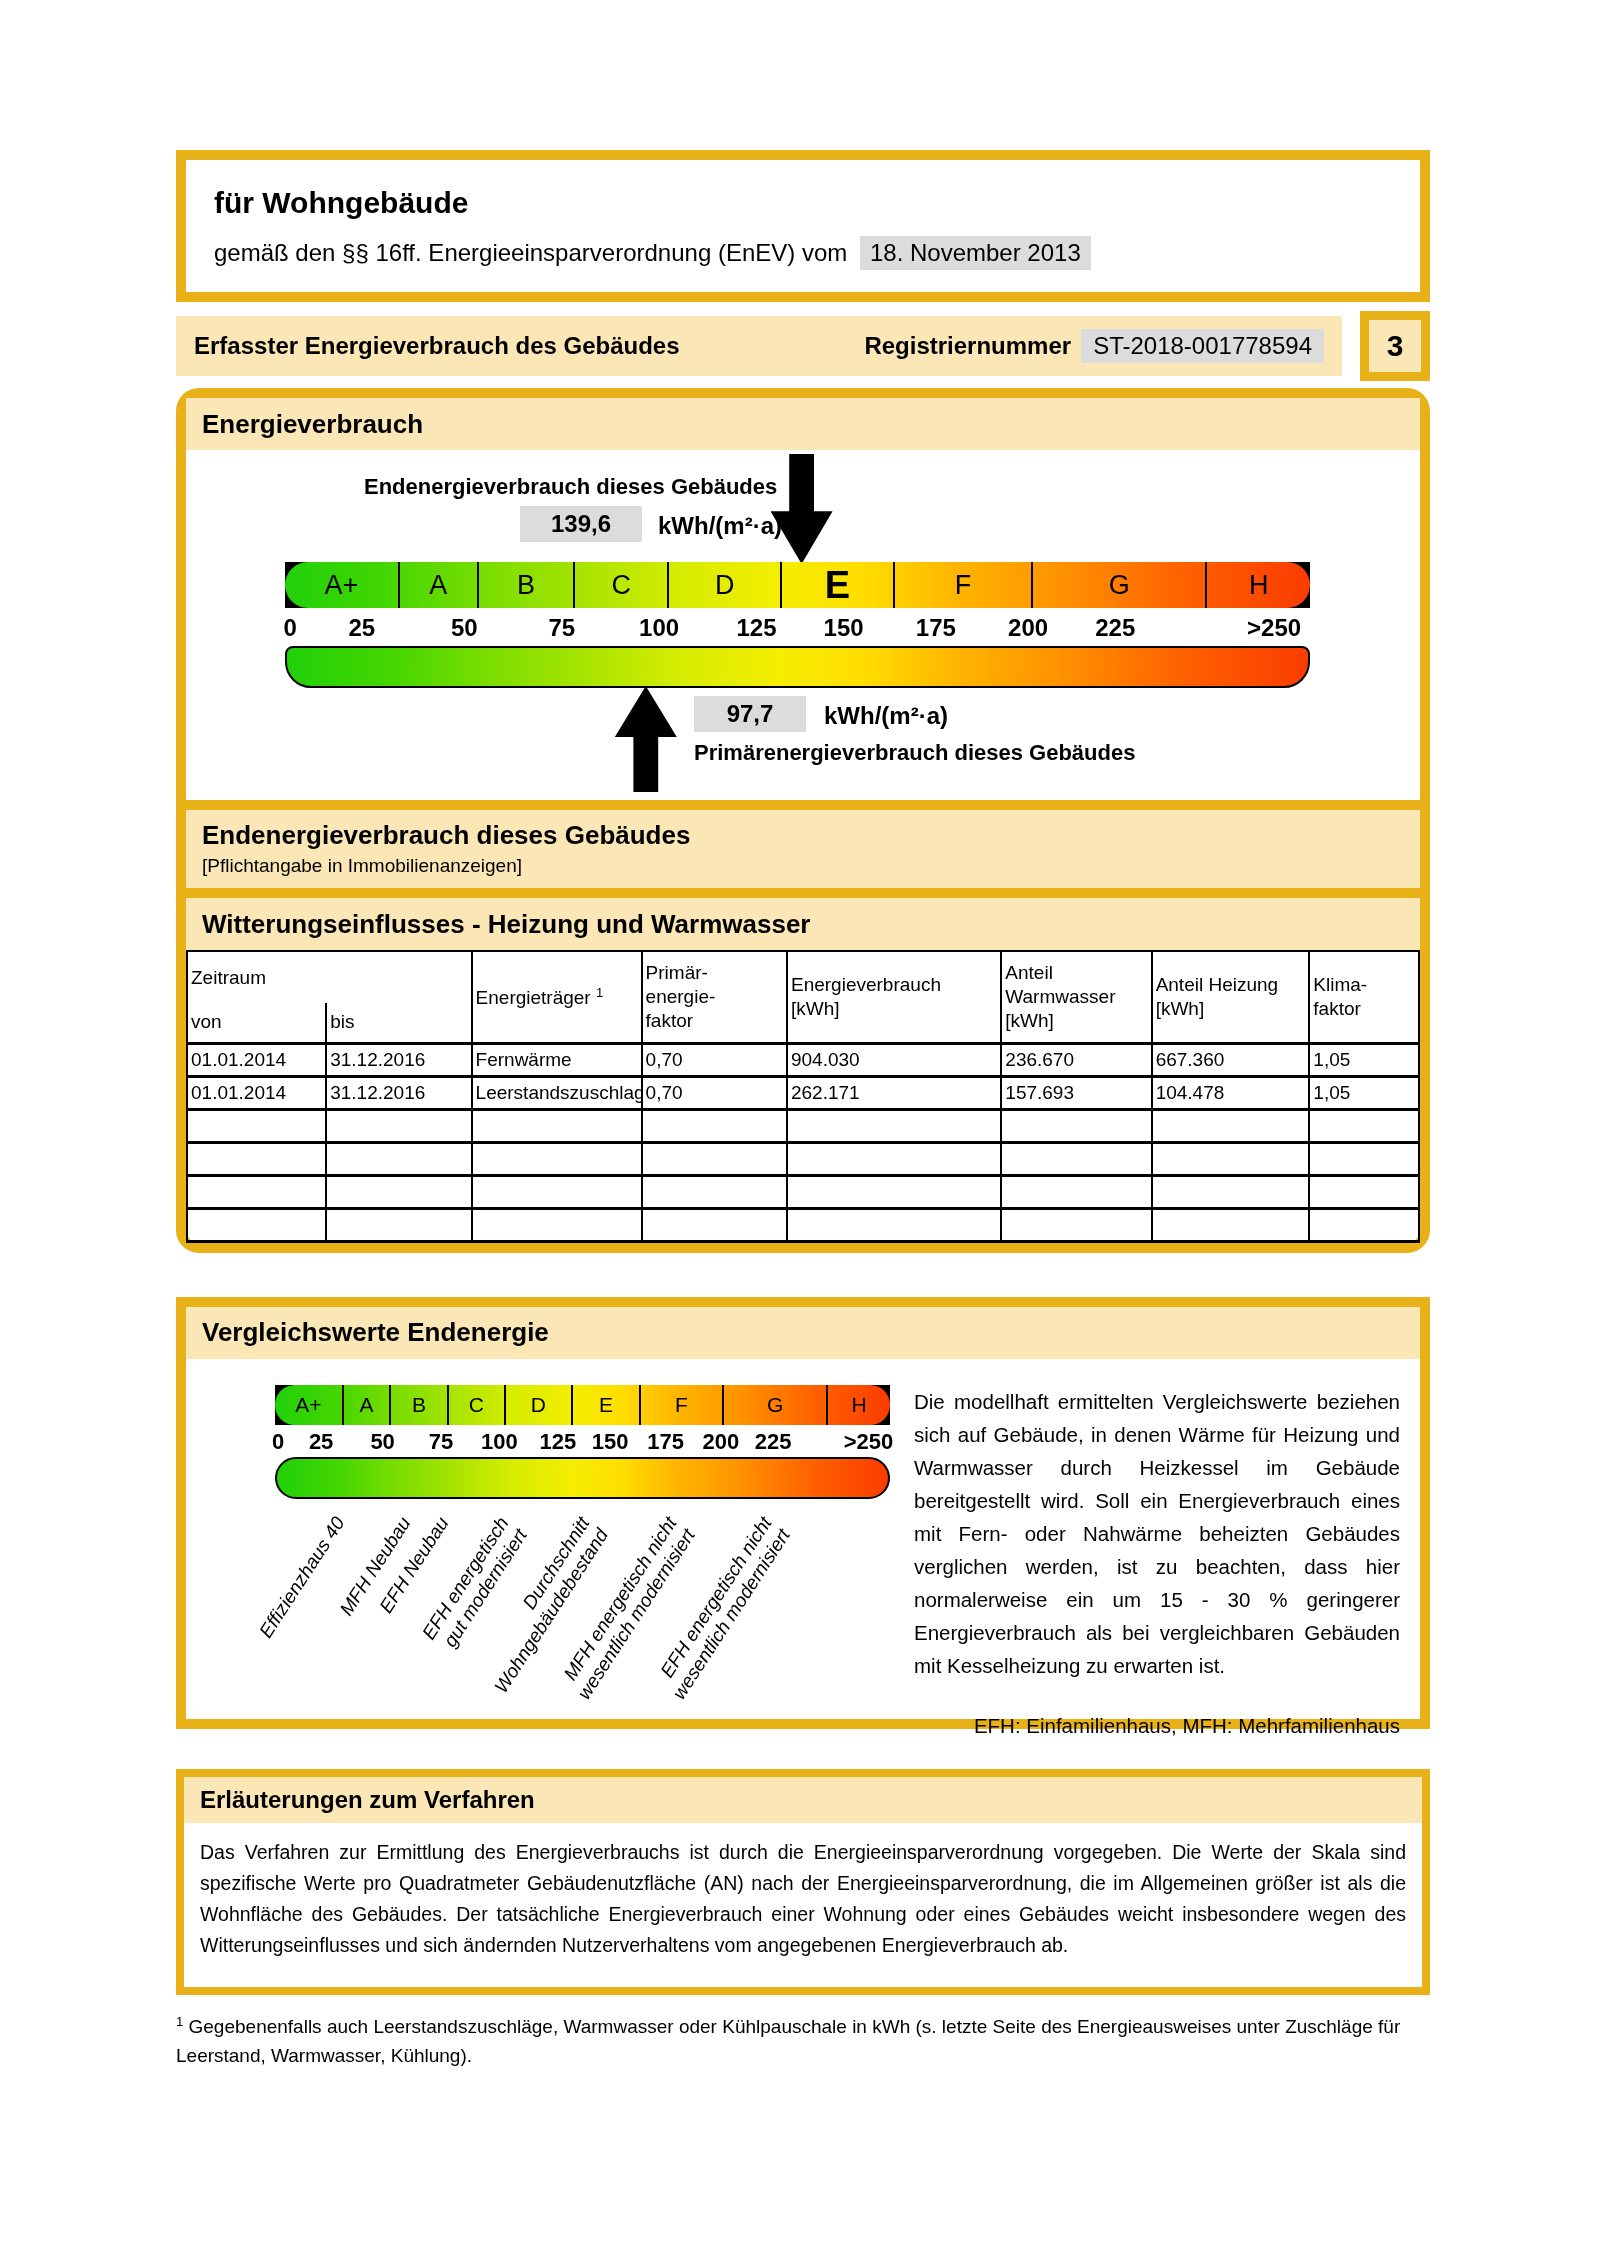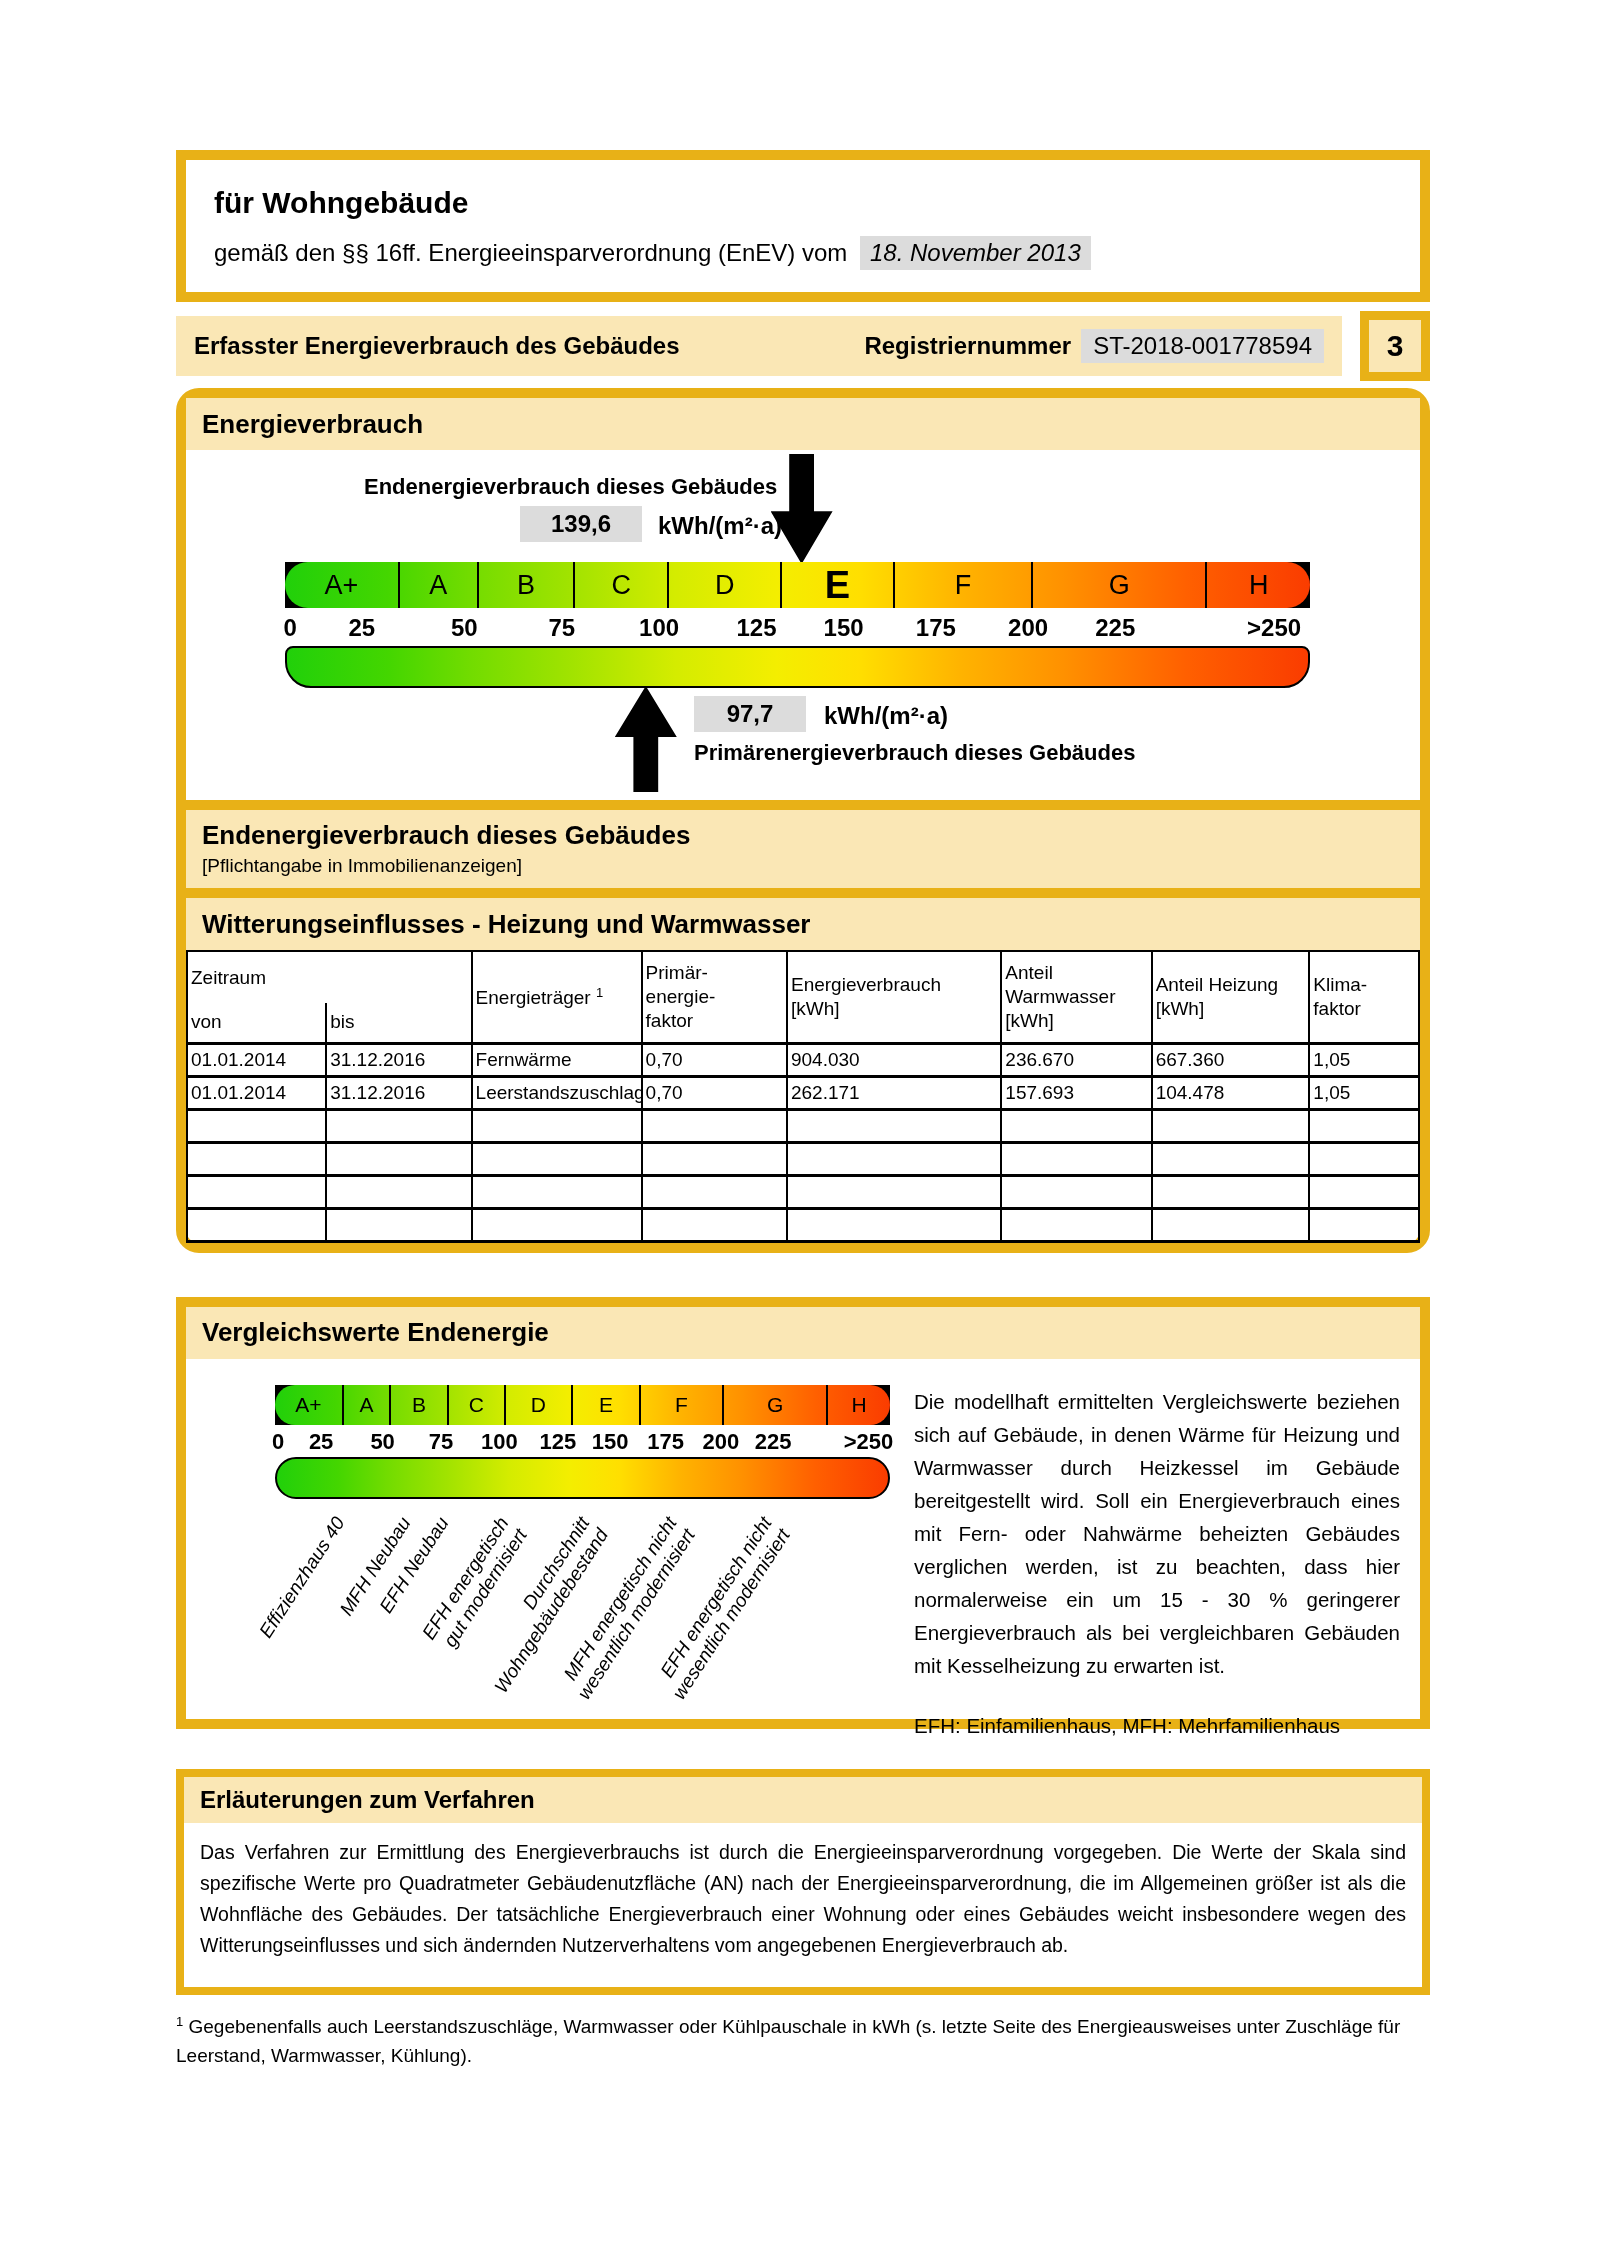--- a/index.html
+++ b/index.html
@@ -11,21 +11,21 @@
   html,body{background:#fff;}
   body{font-family:"Liberation Sans",sans-serif;color:#000;}
   .page{width:1600px;height:2264px;background:#fff;padding:150px 170px 0 176px;position:relative;overflow:hidden;}
 
   
   .header-box{border:10px solid var(--gold);background:#fff;padding:26px 28px 22px 28px;}
   .title-row{display:flex;align-items:baseline;gap:48px;}
   .main-title{font-size:64px;font-weight:bold;letter-spacing:1px;line-height:70px;}
   .for-title{font-size:30px;font-weight:bold;}
   .law-line{margin-top:16px;font-size:24px;}
-  .law-date{background:var(--gray);padding:3px 10px;display:inline-block;margin-left:6px;font-style:italic;}
+  .law-date{background:var(--gray);padding:3px 10px;display:inline-block;margin-left:6px;}
 
   
   .subbar-row{margin-top:8px;display:flex;align-items:center;gap:18px;height:72px;}
   .subbar{flex:1;background:var(--cream);height:60px;display:flex;align-items:center;padding:0 18px;font-size:24px;}
   .subbar .left-label{font-weight:bold;}
   .reg-group{margin-left:auto;display:flex;align-items:center;}
   .reg-label{font-weight:bold;margin-right:10px;}
   .reg-value{background:var(--gray);padding:3px 12px;}
   .page-num-box{width:70px;height:70px;border:9px solid var(--gold);background:var(--cream);display:flex;align-items:center;justify-content:center;font-size:30px;font-weight:bold;}
 
@@ -84,21 +84,21 @@
   .small-band-bar{position:relative;height:40px;background:#000;}
   .small-band-bar .band-grad{border-radius:20px;}
   .small-band-bar .band{font-size:21px;}
   .small-ticks{position:relative;height:26px;margin-top:4px;}
   .small-ticks .tick{font-size:22px;}
   .small-plain{height:42px;margin-top:2px;border:2px solid #000;border-radius:21px;background:linear-gradient(to right,#21D00A 0%,#44D600 10%,#72DC00 18%,#A2E300 28%,#D4EC00 38%,#F4EE00 48%,#FFDF00 56%,#FFB300 66%,#FF9100 76%,#FF6000 88%,#FA3C00 100%);}
   .cmp-labels{position:absolute;left:69px;top:124px;width:615px;height:230px;}
   .cmp-label{position:absolute;top:4px;width:280px;text-align:right;font-style:italic;font-size:19px;line-height:22px;white-space:nowrap;transform-origin:100% 0;transform:rotate(-57deg);}
   .cmp-right{width:486px;margin-left:auto;}
   .cmp-text{font-size:20.5px;line-height:33px;text-align:justify;}
-  .cmp-abbr{font-size:20.5px;margin-top:32px;}
+  .cmp-abbr{font-size:20.5px;margin-top:32px;text-align:right;}
 
   
   .box3{margin-top:40px;border-width:8px;}
   .box3 .sec-head{font-size:24px;height:46px;}
   .expl-text{padding:14px 16px 26px 16px;font-size:19.5px;line-height:31px;text-align:justify;background:#fff;}
 
   
   .footnote{margin-top:12px;font-size:19px;line-height:29px;}
 </style>
 </head>

